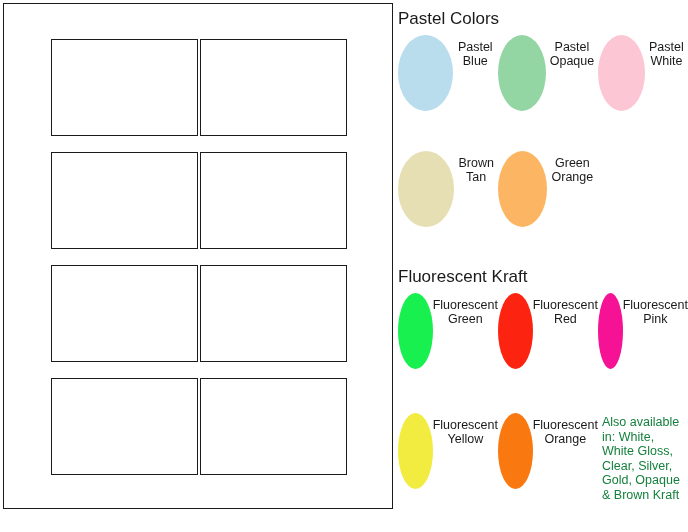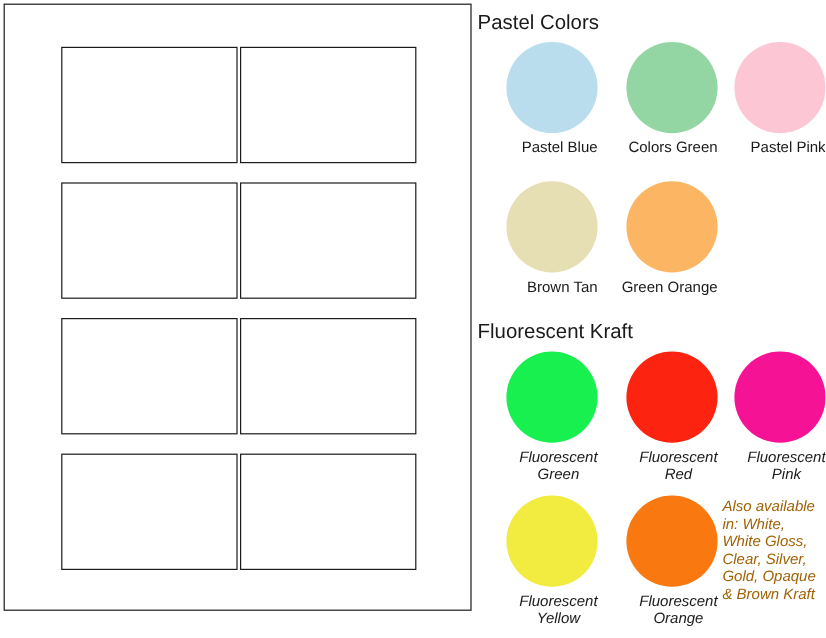--- a/index.html
+++ b/index.html
@@ -61,44 +61,44 @@
   #pastel-section { position: absolute; left: 0; top: 3px; width: 290px; }
   #fluorescent-section { position: absolute; left: 0; top: 261px; width: 290px; }
 
   .swatch-grid {
     display: grid;
     grid-template-columns: 100px 100px 90px;
     margin-top: 6px;
   }
   .swatch-cell {
     display: flex;
-    flex-direction: column;
-    align-items: flex-end;
+    flex-direction: row;
+    align-items: flex-start;
     padding-bottom: 6px;
   }
   .swatch-dot {
     width: 76px;
     height: 76px;
     border-radius: 50%;
   }
   .swatch-label {
     margin-top: 5px;
     font-size: 12.5px;
     line-height: 14px;
     text-align: center;
     color: #1a1a1a;
     white-space: pre-line;
   }
   .pastel-grid .swatch-cell { height: 116px; }
-  .fluoro-grid .swatch-cell { height: 120px; font-style: italic; }
+  .fluoro-grid .swatch-cell { height: 120px; }
 
   #also-available {
     font-size: 12.5px;
     line-height: 14.5px;
-    color: #a16207;
+    color: #15803d;
     text-align: left;
     align-self: flex-start;
     padding-left: 4px;
     padding-top: 2px;
     white-space: pre-line;
   }
   .note-cell {
     display: flex;
     flex-direction: column;
     align-items: flex-start;
@@ -126,25 +126,25 @@
   <div id="pastel-section">
     <div class="section-title">Pastel Colors</div>
 
     <div class="swatch-grid pastel-grid">
       <div class="swatch-cell">
         <div class="swatch-dot" style="background: rgb(185, 221, 237);"></div>
         <div class="swatch-label">Pastel Blue</div>
       </div>
       <div class="swatch-cell">
         <div class="swatch-dot" style="background: rgb(147, 214, 164);"></div>
-        <div class="swatch-label">Colors Green</div>
+        <div class="swatch-label">Pastel Opaque</div>
       </div>
       <div class="swatch-cell">
         <div class="swatch-dot" style="background: rgb(252, 198, 212);"></div>
-        <div class="swatch-label">Pastel Pink</div>
+        <div class="swatch-label">Pastel White</div>
       </div>
       <div class="swatch-cell">
         <div class="swatch-dot" style="background: rgb(231, 223, 180);"></div>
         <div class="swatch-label">Brown Tan</div>
       </div>
       <div class="swatch-cell">
         <div class="swatch-dot" style="background: rgb(252, 182, 99);"></div>
         <div class="swatch-label">Green Orange</div>
       </div>
     </div>

